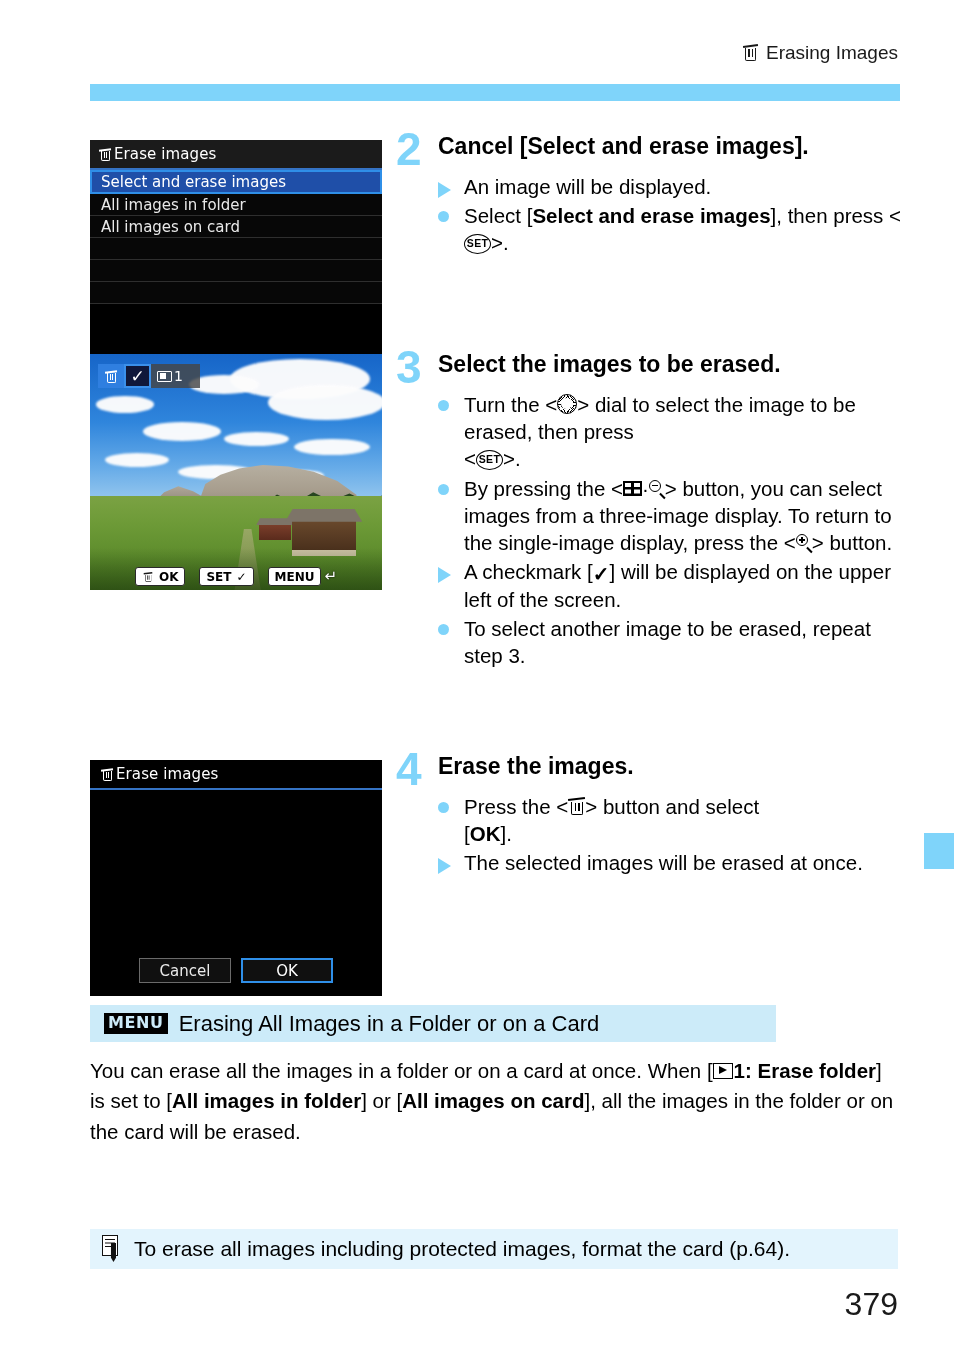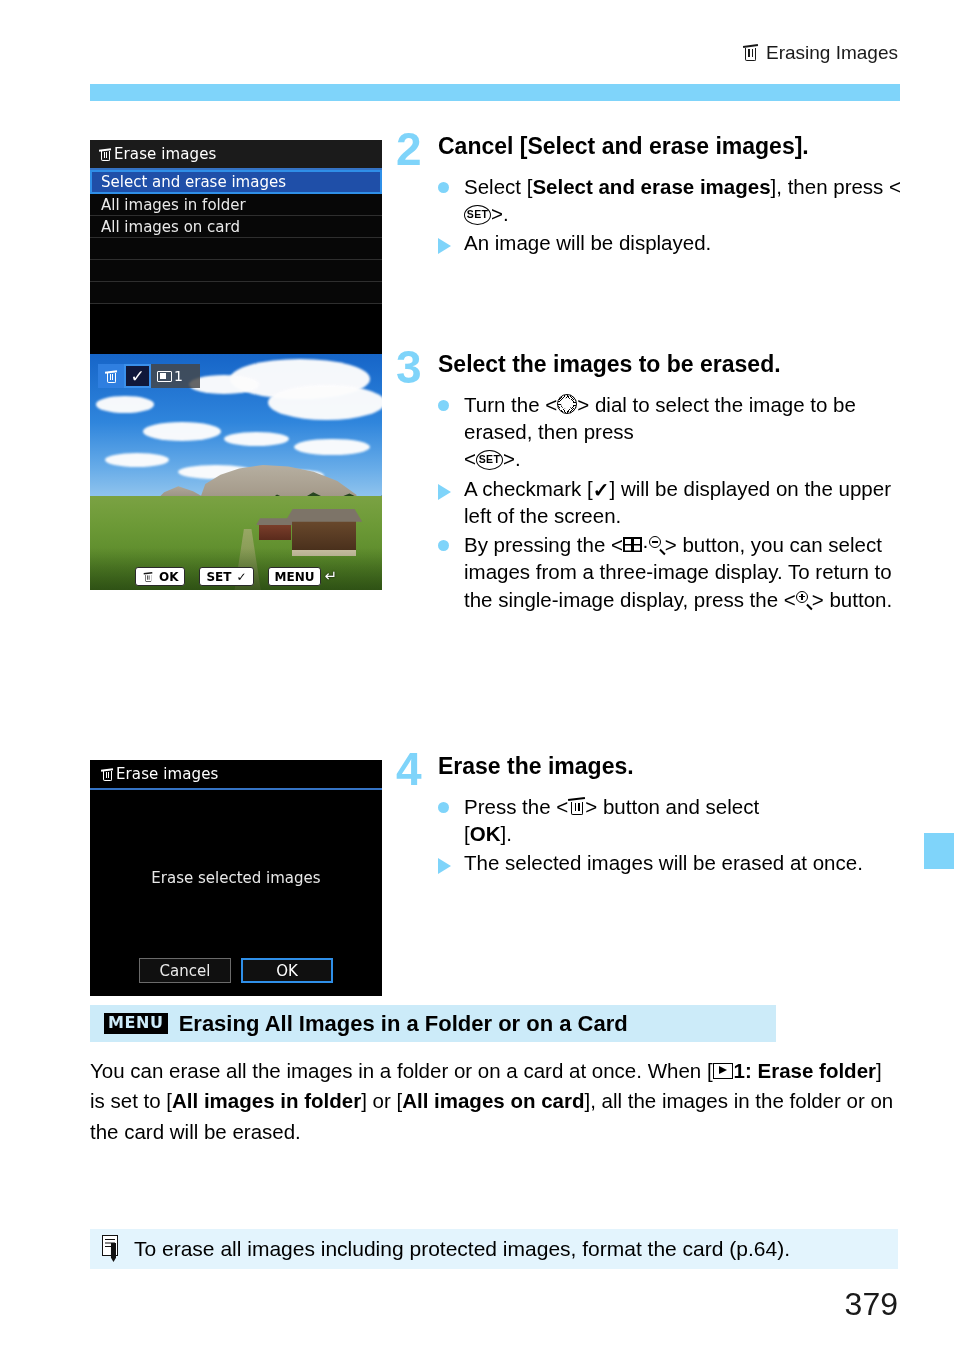--- a/index.html
+++ b/index.html
@@ -606,21 +606,21 @@
     color: #ccebf9;
     font-weight: bold;
     font-size: 16px;
     letter-spacing: 0.6px;
     padding: 1px 4px;
     font-family: "DejaVu Sans", sans-serif;
     line-height: 1.15;
   }
   .section-head-title {
     font-size: 22px;
-    font-weight: bold;
+    font-weight: normal;
   }
 
   .section-body {
     position: absolute;
     left: 90px;
     top: 1056px;
     width: 808px;
     font-size: 20.5px;
     line-height: 1.48;
   }
@@ -782,71 +782,76 @@
 </div>
 
 <div class="shot" id="shot-dialog">
   <div class="dialog-title">
     <span class="trash-glyph small white">
       <span class="lid"></span>
         <span class="can"></span>
     </span>
     <span class="menu-title-text">Erase images</span>
   </div>
-  <div class="dialog-msg">Erase selected images</div>
   <div class="dialog-buttons">
     <div class="dlg-btn">Cancel</div>
     <div class="dlg-btn focused">OK</div>
   </div>
 </div>
 
 <div class="step" id="step-2">
   <div class="step-head">
     <div class="step-num">2</div>
     <div class="step-title">Cancel [Select and erase images].</div>
   </div>
   <div class="step-body">
     <div class="bullet-line">
       <span class="marker">
-          <span class="dot"></span>
-        </span>
-      <span class="bullet-text">Select [<b>Select and erase images</b>], then press &lt;<span class="sym sym-set">SET</span>&gt;.</span>
+          <span class="tri"></span>
+        </span>
+      <span class="bullet-text">An image will be displayed.</span>
     </div>
     <div class="bullet-line">
       <span class="marker">
-          <span class="tri"></span>
-        </span>
-      <span class="bullet-text">An image will be displayed.</span>
+          <span class="dot"></span>
+        </span>
+      <span class="bullet-text">Select [<b>Select and erase images</b>], then press &lt;<span class="sym sym-set">SET</span>&gt;.</span>
     </div>
   </div>
 </div>
 
 <div class="step" id="step-3">
   <div class="step-head">
     <div class="step-num">3</div>
     <div class="step-title">Select the images to be erased.</div>
   </div>
   <div class="step-body">
     <div class="bullet-line">
       <span class="marker">
           <span class="dot"></span>
         </span>
       <span class="bullet-text">Turn the &lt;<span class="sym sym-dial"></span>&gt; dial to select the image to be erased, then press<br>&lt;<span class="sym sym-set">SET</span>&gt;.</span>
+    </div>
+    <div class="bullet-line">
+      <span class="marker">
+          <span class="dot"></span>
+        </span>
+      <span class="bullet-text">By pressing the &lt;<span class="sym sym-index"></span>·<span class="sym sym-magminus"><span class="sym-sign"></span></span>&gt; button, you can select images from a three-image display. To return to the single-image display, press the &lt;<span class="sym sym-magplus"><span class="sym-sign"></span><span class="sym-sign v"></span></span>&gt; button.</span>
     </div>
     <div class="bullet-line">
       <span class="marker">
           <span class="tri"></span>
         </span>
       <span class="bullet-text">A checkmark [<span class="sym sym-check">✓</span>] will be displayed on the upper left of the screen.</span>
     </div>
     <div class="bullet-line">
       <span class="marker">
           <span class="dot"></span>
         </span>
-      <span class="bullet-text">By pressing the &lt;<span class="sym sym-index"></span>·<span class="sym sym-magminus"><span class="sym-sign"></span></span>&gt; button, you can select images from a three-image display. To return to the single-image display, press the &lt;<span class="sym sym-magplus"><span class="sym-sign"></span><span class="sym-sign v"></span></span>&gt; button.</span>
+      <span class="bullet-text">To select another image to be erased, repeat step 3.</span>
     </div>
   </div>
 </div>
 
 <div class="step" id="step-4">
   <div class="step-head">
     <div class="step-num">4</div>
     <div class="step-title">Erase the images.</div>
   </div>
   <div class="step-body">

